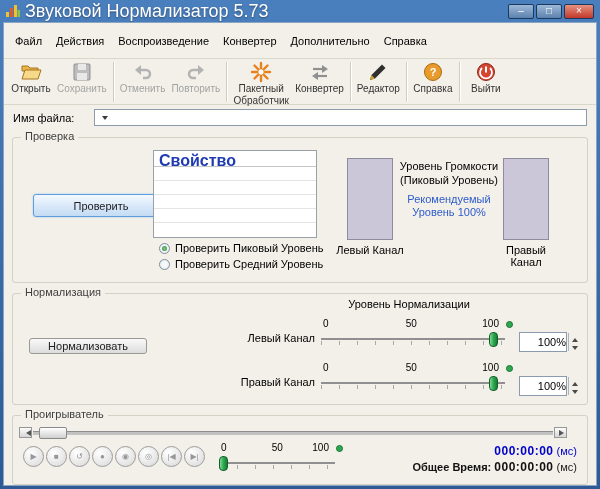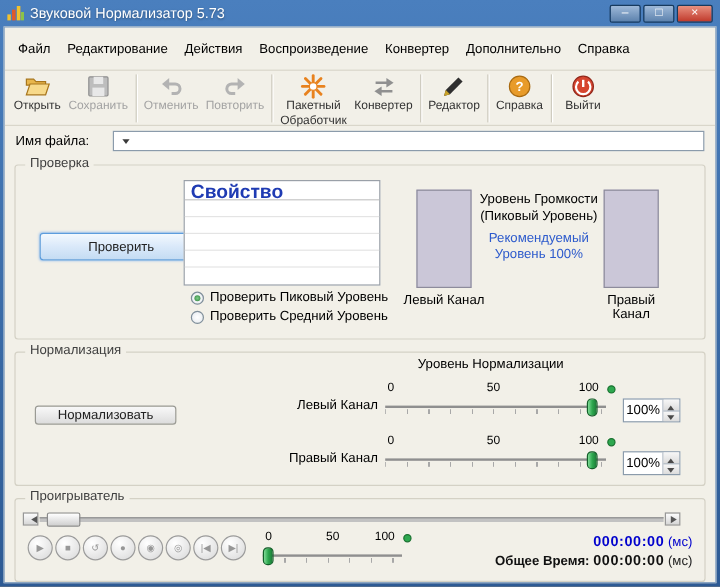--- a/index.html
+++ b/index.html
@@ -1,21 +1,21 @@
 <!DOCTYPE html>
 <html style="--accent-blue: #2e5bcc; --time-blue: #0000cd; --slider-green: #2ea84f; --meter-fill: #cbc7d8; --table-header-blue: #1f3bb3;"><head>
 <meta charset="utf-8">
 <style>
   *{margin:0;padding:0;box-sizing:border-box;font-family:"Liberation Sans",sans-serif;}
   html,body{width:600px;height:489px;overflow:hidden;}
   body{background:#6b6b6b;}
   .window{width:600px;height:489px;background:linear-gradient(#4a7fbe,#2d5a94);padding:0 3px 3px;position:relative;}
   .titlebar{height:22px;display:flex;align-items:center;gap:5px;padding:0 3px;}
   .app-icon{width:14px;height:14px;display:inline-flex;}
-  .title{color:#fff;font-size:12px;flex:1;text-shadow:0 1px 2px rgba(0,0,0,.4);white-space:nowrap;overflow:hidden;}
+  .title{color:#fff;font-size:18px;flex:1;text-shadow:0 1px 2px rgba(0,0,0,.4);white-space:nowrap;overflow:hidden;}
   .wbtns{display:flex;gap:2px;align-items:center;}
   .wbtn{width:26px;height:15px;border:1px solid #173a5e;border-radius:2px;display:flex;align-items:center;justify-content:center;color:#fff;font-size:10px;line-height:1;background:linear-gradient(#9db8d8,#5c82ad);cursor:default;}
   .wbtn.close{width:30px;background:linear-gradient(#e8907f,#c0392b);}
   .wbody{height:464px;background:#f2f0e8;border:1px solid #8aa5c2;overflow:hidden;}
   .menubar{height:36px;display:flex;align-items:center;padding:0 4px;border-bottom:1px solid #d9d6ca;font-size:11px;}
   .menu-item{padding:2px 7px;cursor:default;}
   .toolbar{height:46px;display:flex;align-items:flex-start;padding:1px 4px 0;border-bottom:1px solid #d9d6ca;}
   .tbtn{display:flex;flex-direction:column;align-items:center;min-width:46px;max-width:62px;padding:1px 3px;font-size:10px;color:#333;text-align:center;line-height:1.15;cursor:default;}
   .tbtn .ticon{height:22px;display:flex;align-items:flex-end;}
   .tbtn.disabled{color:#a3a3a3;}
@@ -65,21 +65,21 @@
   .scale .dot{position:absolute;right:0;top:3px;width:7px;height:7px;border-radius:50%;background:var(--slider-green,#2ea84f);border:1px solid #1b7231;}
   .track{position:relative;height:18px;}
   .track .line{position:absolute;top:7px;left:0;right:8px;height:2px;background:#8f8f8f;}
   .track .ticks{position:absolute;top:10px;left:0;right:8px;height:4px;background:repeating-linear-gradient(90deg,#a8a8a8 0 1px,transparent 1px 18px);}
   .thumb{position:absolute;top:1px;width:9px;height:15px;border-radius:4px;background:linear-gradient(90deg,#7fdb96,#2ea84f 50%,#1b7c37);border:1px solid #135f29;}
   .thumb.at100{left:168px;}
   .thumb.at0{left:0;}
   .spin{position:absolute;width:48px;height:20px;background:#fff;border:1px solid #8b9bab;display:flex;}
   .spin.sp1{left:506px;top:38px;}
   .spin.sp2{left:506px;top:82px;}
-  .spin input{width:32px;border:0;outline:none;font-size:11px;text-align:right;padding-right:2px;background:transparent;}
+  .spin input{width:48px;border:0;outline:none;font-size:11px;text-align:right;padding-right:2px;background:transparent;}
   .spin .arrows{width:14px;display:flex;flex-direction:column;border-left:1px solid #aab4be;}
   .spin .sarr{flex:1;background:linear-gradient(#f7f7f7,#dcdcdc);position:relative;}
   .spin .sarr+.sarr{border-top:1px solid #aab4be;}
   .spin .sarr::after{content:"";position:absolute;left:3px;}
   .spin .up::after{top:2px;border:3px solid transparent;border-bottom:4px solid #4a4a4a;}
   .spin .down::after{top:3px;border:3px solid transparent;border-top:4px solid #4a4a4a;}
   .posbar{position:absolute;left:6px;top:10px;width:548px;height:13px;display:flex;align-items:center;}
   .parrow{width:13px;height:11px;background:linear-gradient(#fdfdfd,#d6d6d6);border:1px solid #979797;position:relative;flex:none;}
   .parrow::after{content:"";position:absolute;top:2px;}
   .parrow.aleft::after{left:3px;border:3.5px solid transparent;border-right:5px solid #555;}
@@ -113,21 +113,20 @@
       <span class="wbtn">–</span>
       <span class="wbtn">□</span>
       <span class="wbtn close">×</span>
     </span>
   </div>
 
   <div class="wbody">
 
     <div class="menubar">
       <span class="menu-item">Файл</span>
-      <span class="menu-item">Редактирование</span>
       <span class="menu-item">Действия</span>
       <span class="menu-item">Воспроизведение</span>
       <span class="menu-item">Конвертер</span>
       <span class="menu-item">Дополнительно</span>
       <span class="menu-item">Справка</span>
     </div>
 
     <div class="toolbar">
       <div class="tbtn">
         <span class="ticon">

